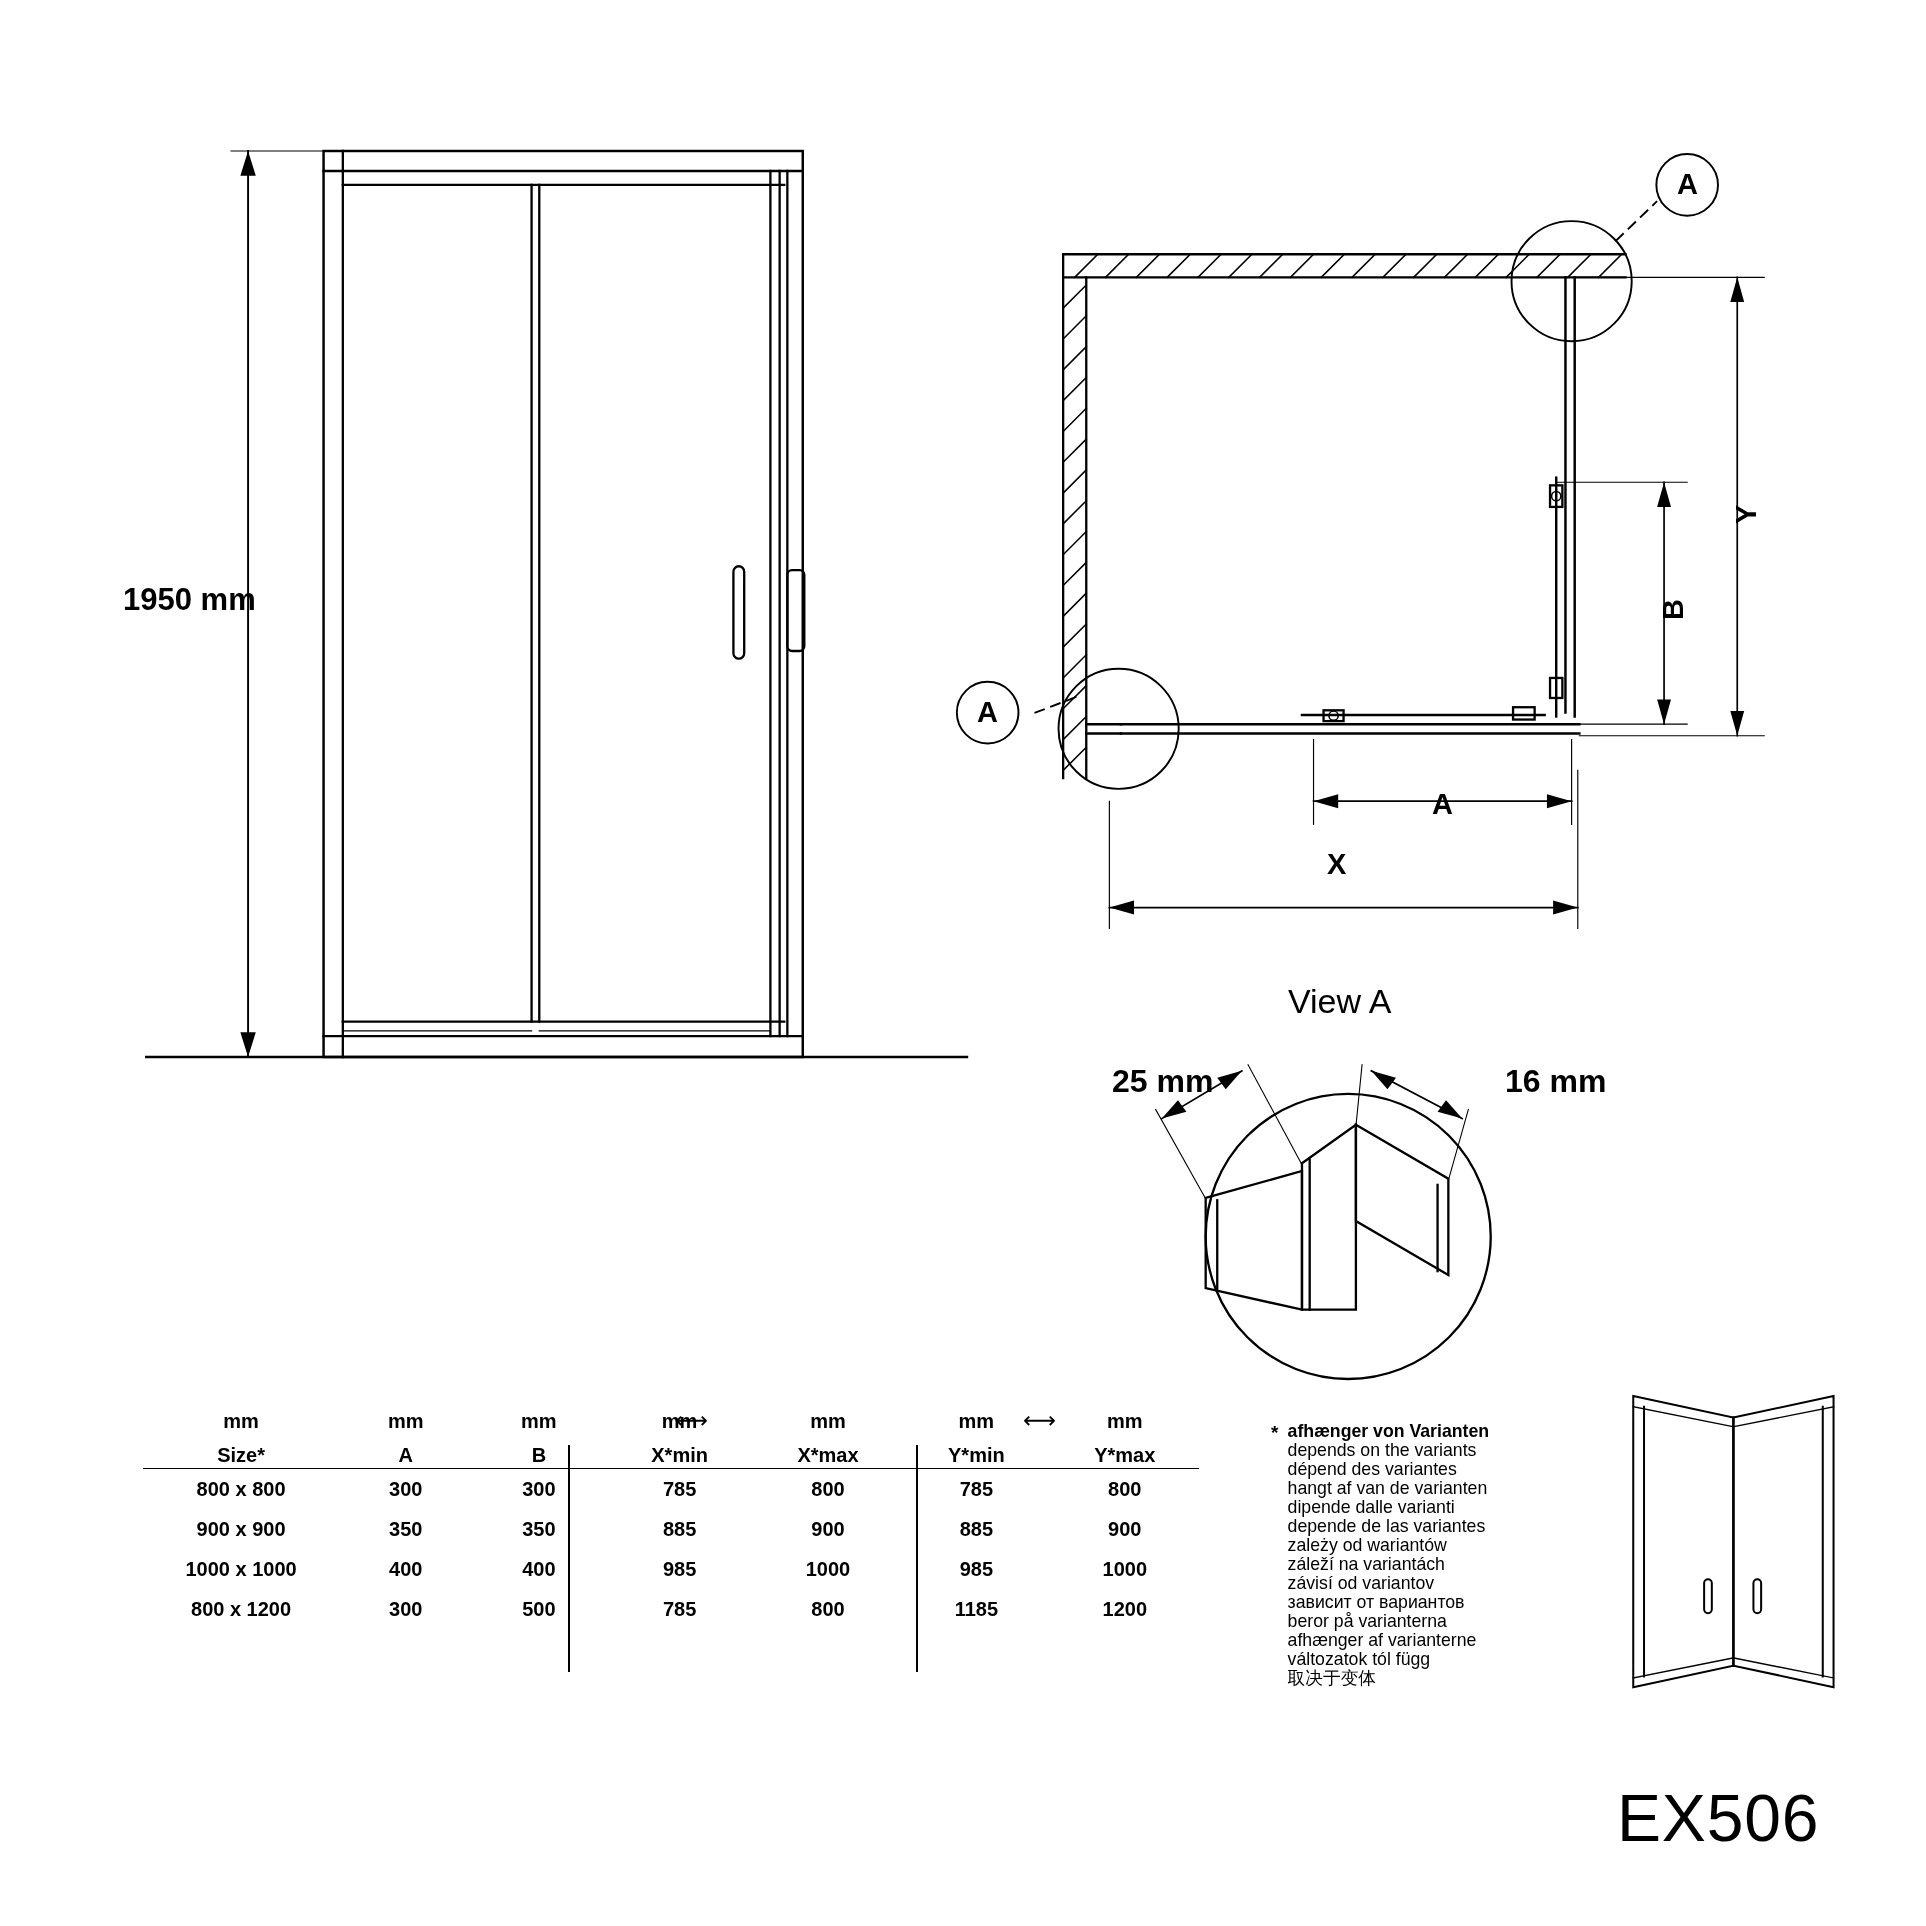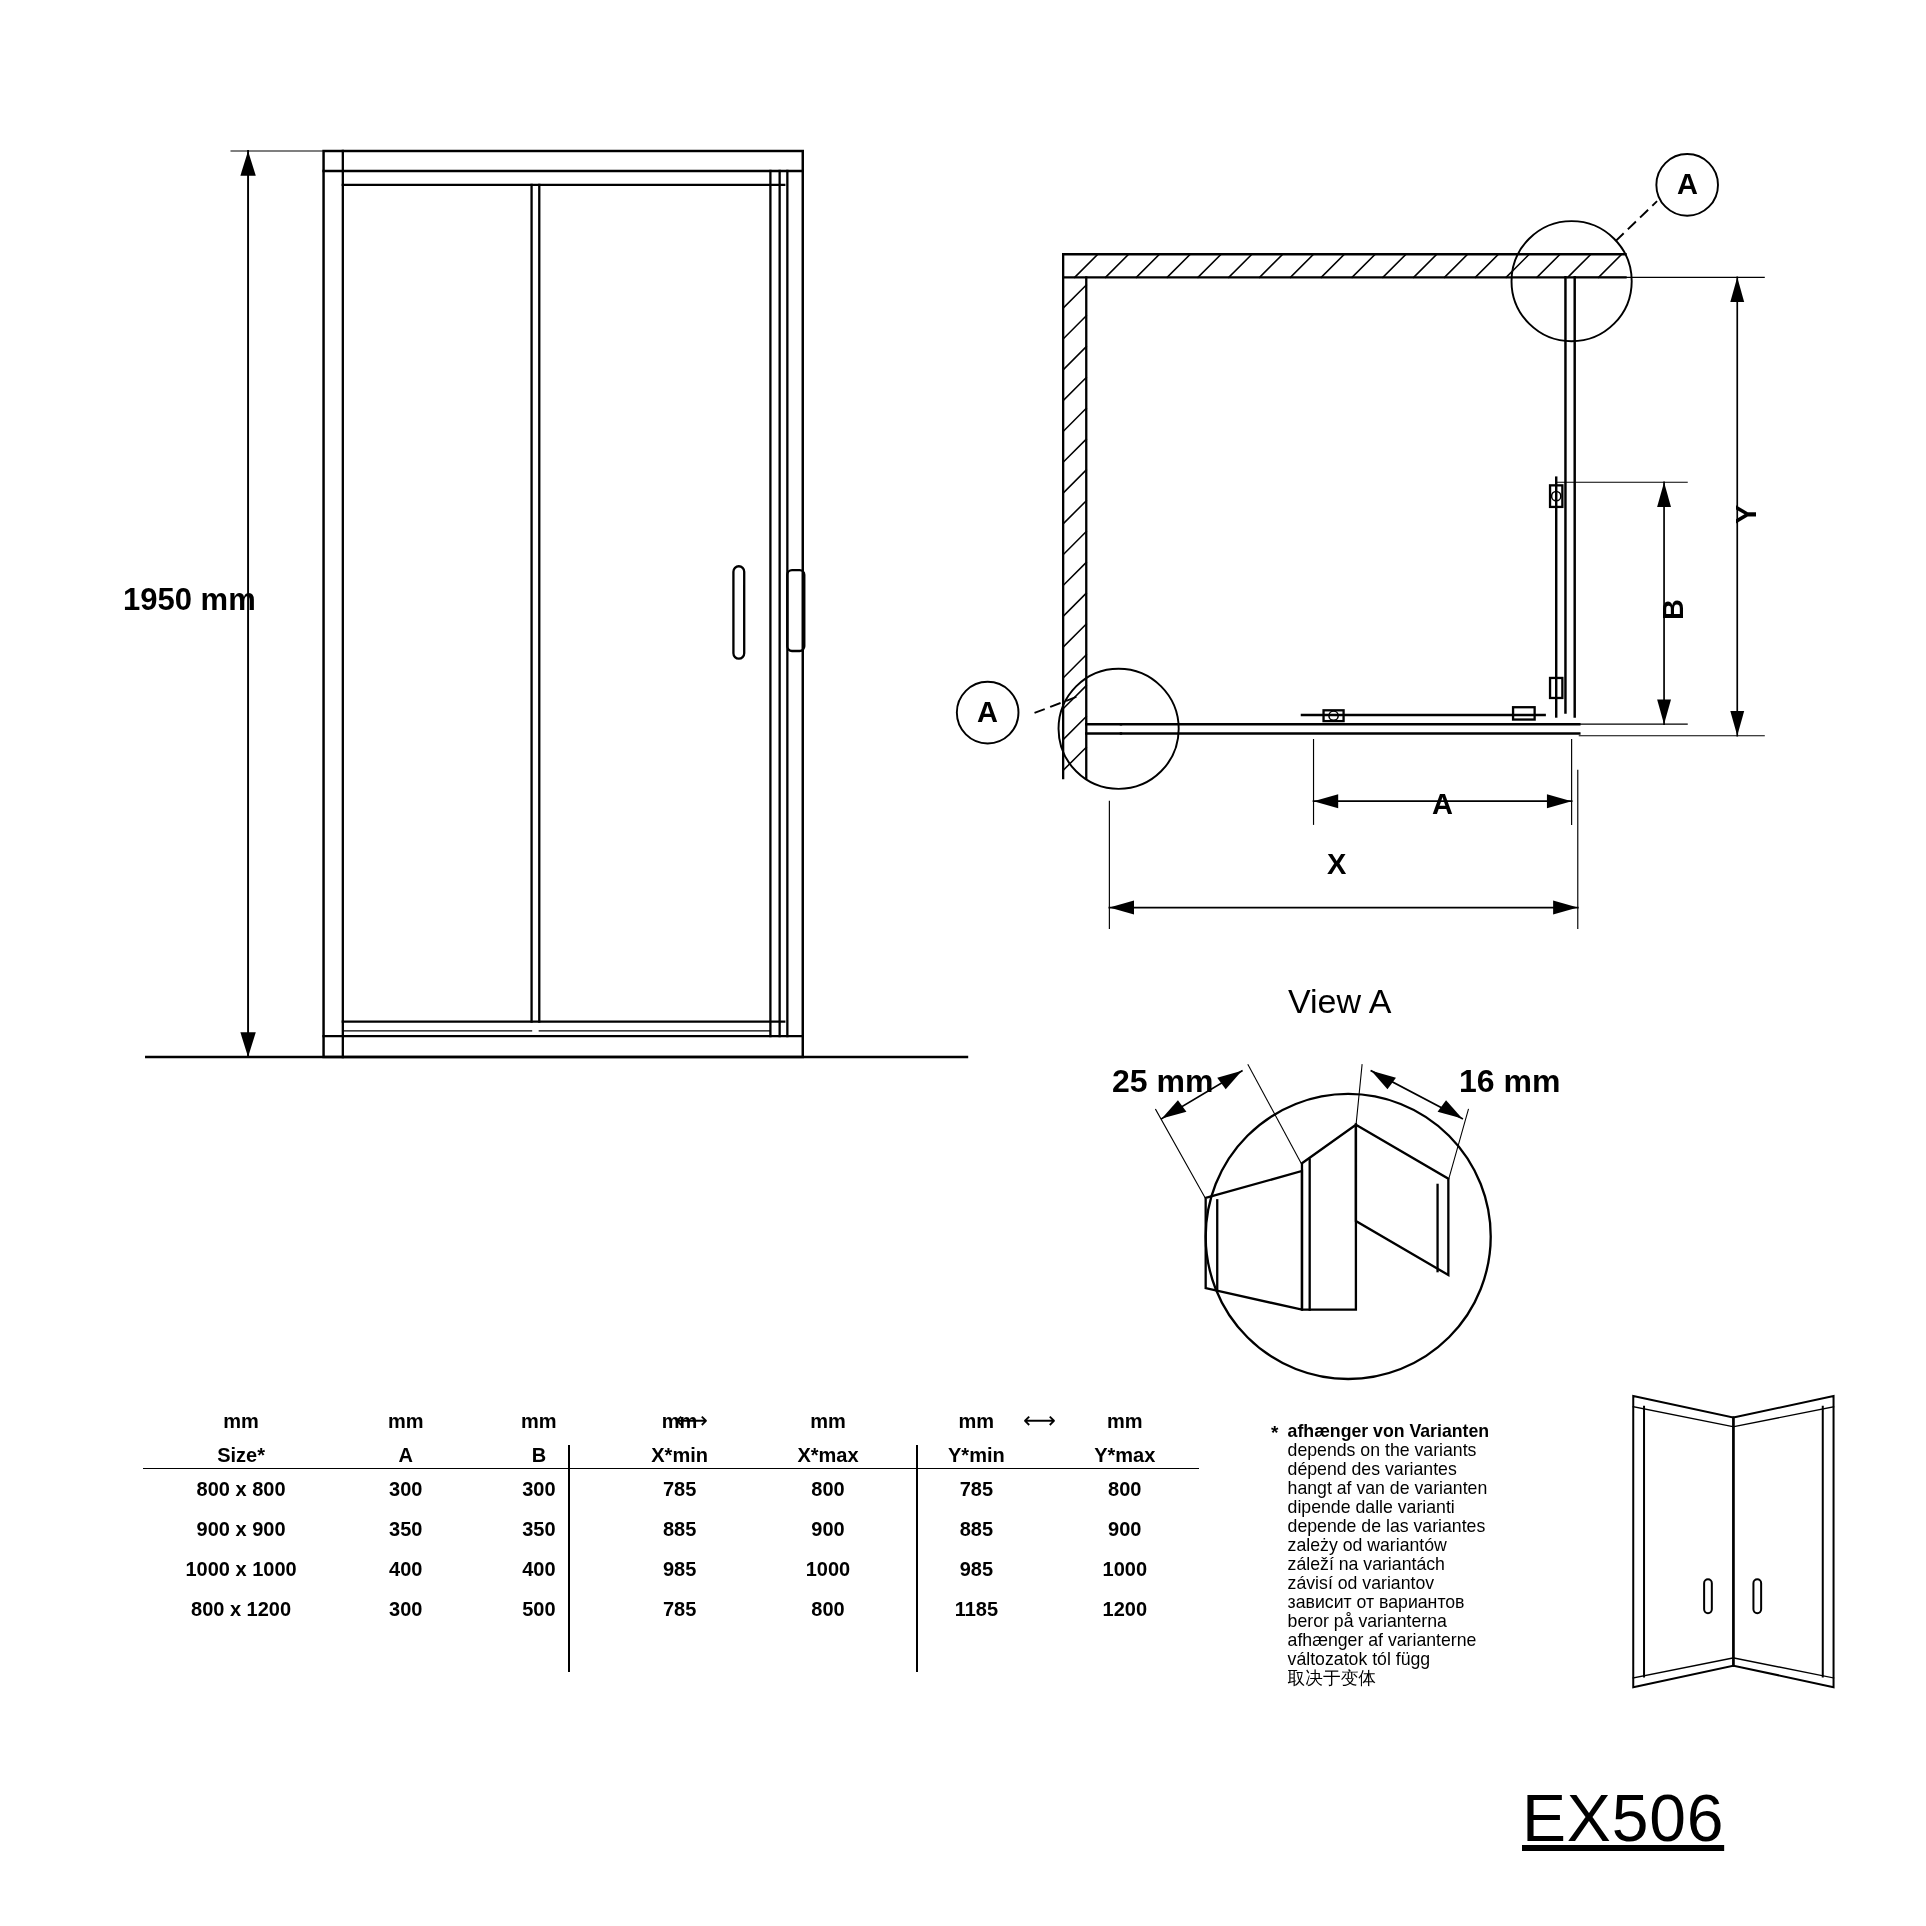--- a/index.html
+++ b/index.html
@@ -232,23 +232,23 @@
   <div class="txt letter" style="left:1677px;top:168px;">A</div>
   <div class="txt letter" style="left:977px;top:696px;">A</div>
 
   <div class="txt letter rot" style="left:1730px;top:524px;">Y</div>
   <div class="txt letter rot" style="left:1657px;top:620px;">B</div>
   <div class="txt letter" style="left:1432px;top:788px;">A</div>
   <div class="txt letter" style="left:1327px;top:848px;">X</div>
 
   <div class="txt viewa" style="left:1288px;top:982px;">View A</div>
   <div class="txt dim-med" style="left:1112px;top:1063px;">25 mm</div>
-  <div class="txt dim-med" style="left:1459px;top:1063px;">16 mm</div>
-
-  <div class="txt model" style="left:1522px;top:1780px;text-decoration:underline;">EX506</div>
+  <div class="txt dim-med" style="left:1505px;top:1063px;">16 mm</div>
+
+  <div class="txt model" style="left:1617px;top:1780px;">EX506</div>
 
   <table class="tbl">
     <thead>
       <tr>
         <th class="h2">mm</th>
         <th class="h2">mm</th>
         <th class="h2">mm</th>
         <th class="h2">mm</th>
         <th class="h2">mm</th>
         <th class="h2">mm</th>

